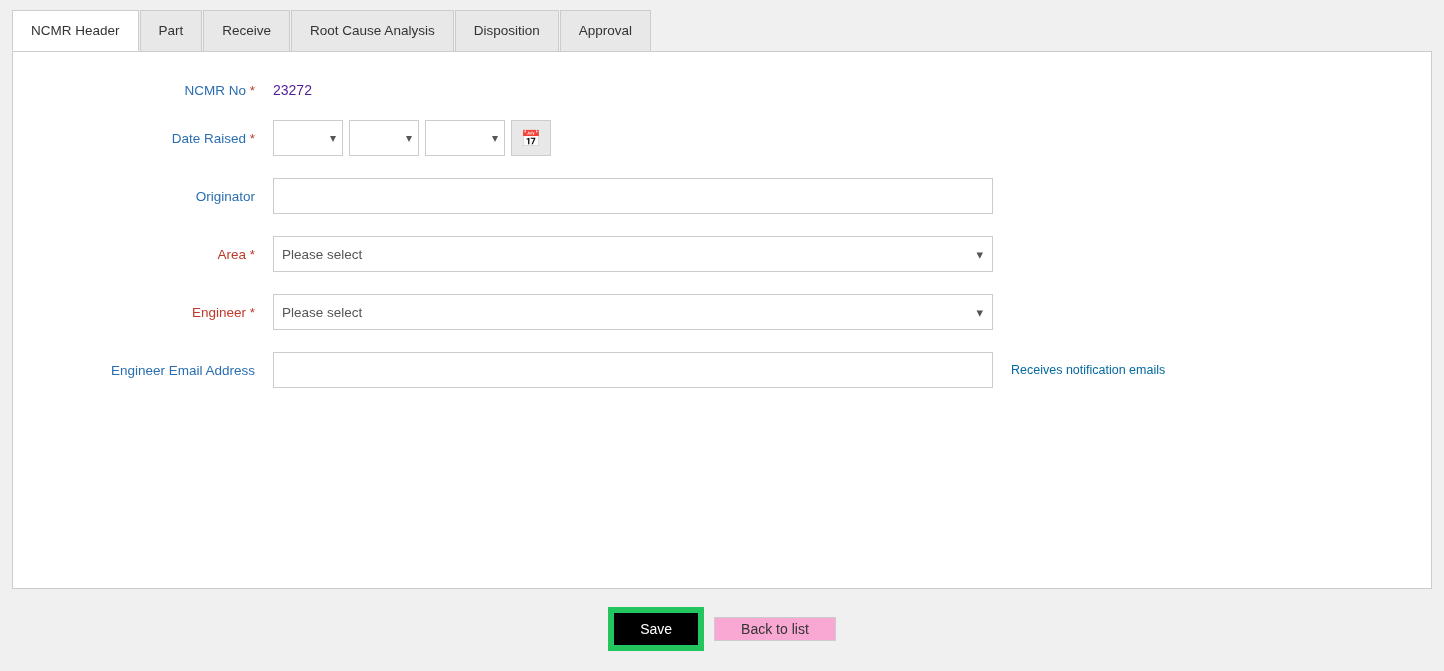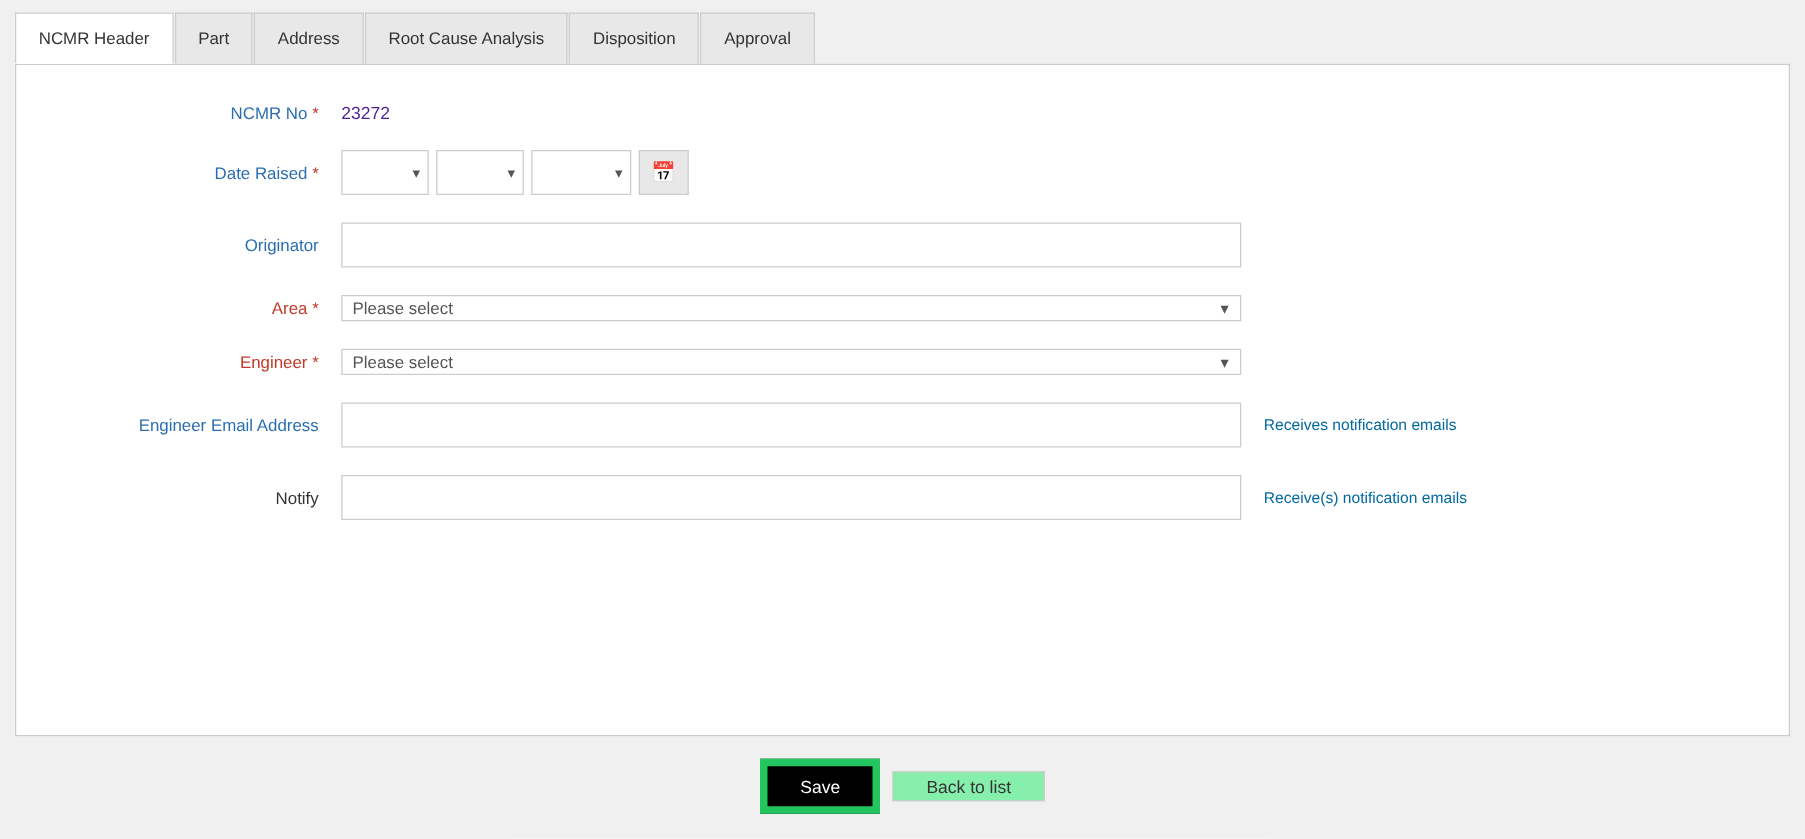--- a/index.html
+++ b/index.html
@@ -143,21 +143,21 @@
       cursor: pointer;
       display: flex;
       align-items: center;
       justify-content: center;
       font-size: 16px;
     }
 
     
     .select-full {
       width: 100%;
-      height: 21px;
+      height: 36px;
       border: 1px solid #ccc;
       padding: 0 30px 0 8px;
       font-size: 13.5px;
       color: #555;
       background: #fff;
       outline: none;
       cursor: pointer;
       appearance: none;
       -webkit-appearance: none;
     }
@@ -197,21 +197,21 @@
     .btn-save {
       background: #000000;
       color: #fff;
       border: 6px solid #22c55e;
       padding: 8px 26px;
       font-size: 14px;
       cursor: pointer;
     }
 
     .btn-back {
-      background: #86efac;
+      background: #f9a8d4;
       color: #333;
       border: 1px solid #ccc;
       padding: 3px 26px;
       font-size: 14px;
       cursor: pointer;
     }
 
     
     .ncmr-value {
       font-size: 14px;
@@ -219,21 +219,21 @@
     }
   </style>
 </head>
 <body>
 
 <div class="page-wrapper">
 
   <div class="tabs">
     <div class="tab active">NCMR Header</div>
     <div class="tab">Part</div>
-    <div class="tab">Address</div>
+    <div class="tab">Receive</div>
     <div class="tab">Root Cause Analysis</div>
     <div class="tab">Disposition</div>
     <div class="tab">Approval</div>
   </div>
 
   <div class="panel">
 
     <div class="form-row">
       <div class="form-label required-blue">
         <span>NCMR No</span>&nbsp;<span class="req">*</span>
@@ -322,29 +322,20 @@
     <div class="form-row">
       <div class="form-label required-blue">
         <span>Engineer Email Address</span>
       </div>
       <div class="form-control-area">
         <input type="text" class="text-input" value="" style="">
       </div>
       <span class="hint-text">Receives notification emails</span>
     </div>
 
-    <div class="form-row">
-      <div class="form-label">
-        <span>Notify</span>
-      </div>
-      <div class="form-control-area">
-        <input type="text" class="text-input" value="" style="">
-      </div>
-      <span class="hint-text">Receive(s) notification emails</span>
-    </div>
 
   </div>
 
   <div class="bottom-bar">
     <button class="btn-save">Save</button>
     <button class="btn-back">Back to list</button>
   </div>
 </div>
 
 </body></html>

